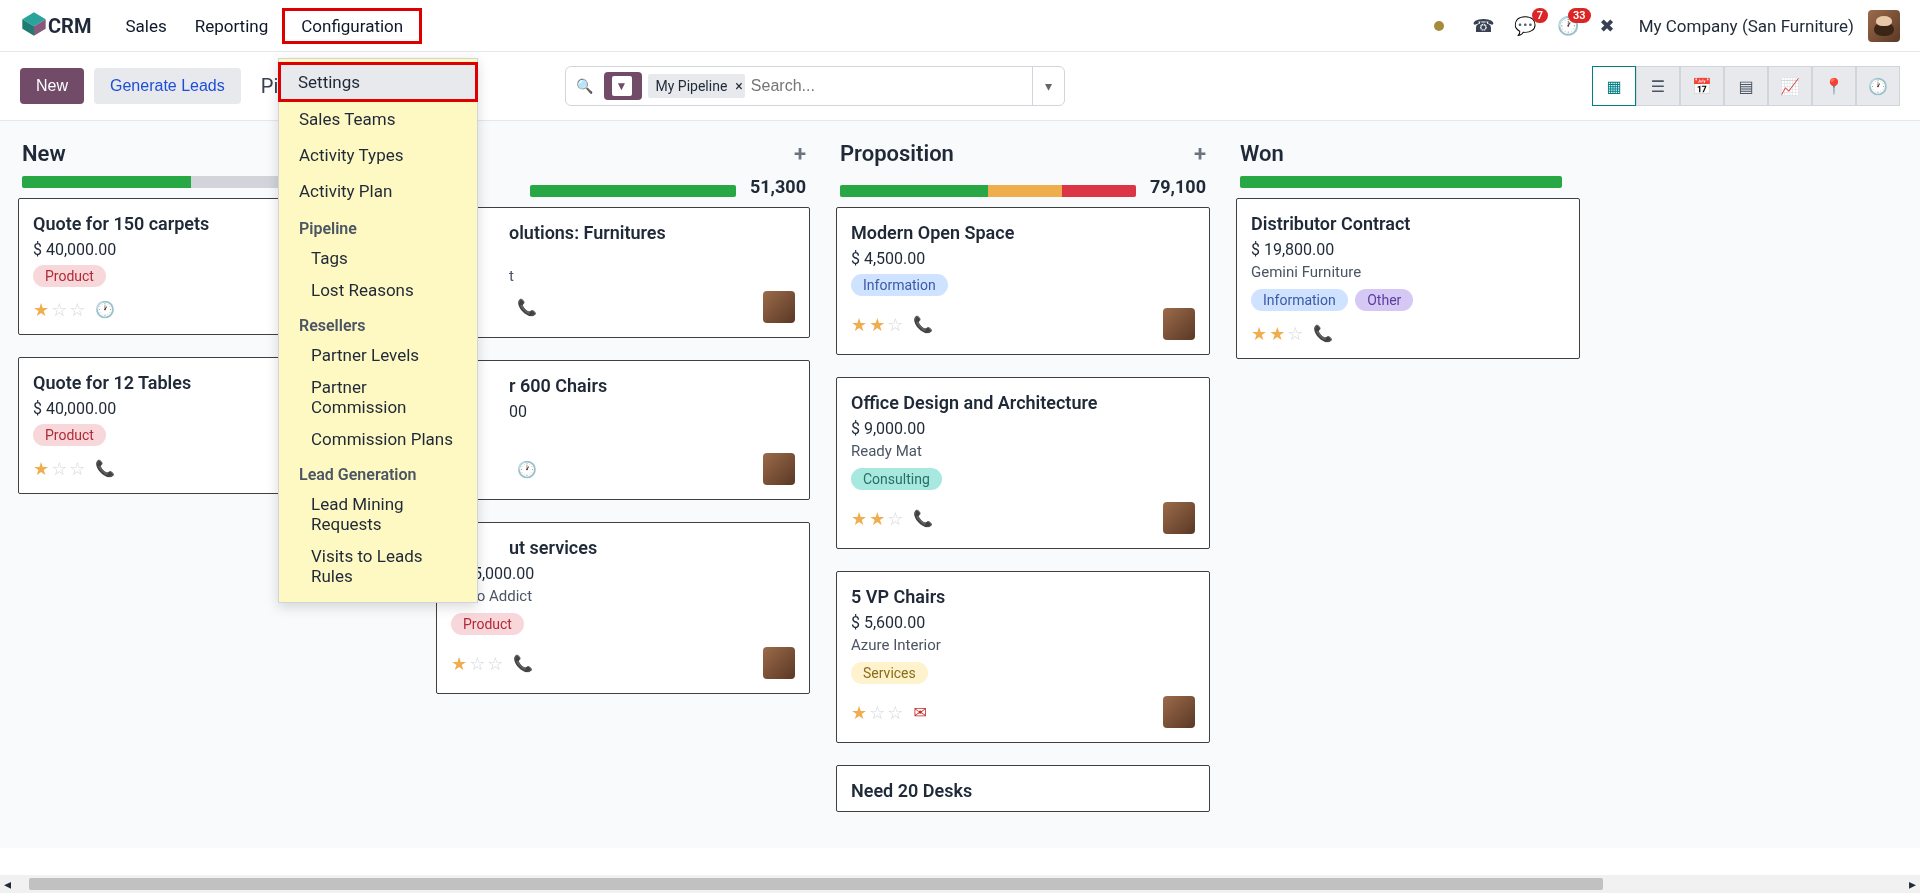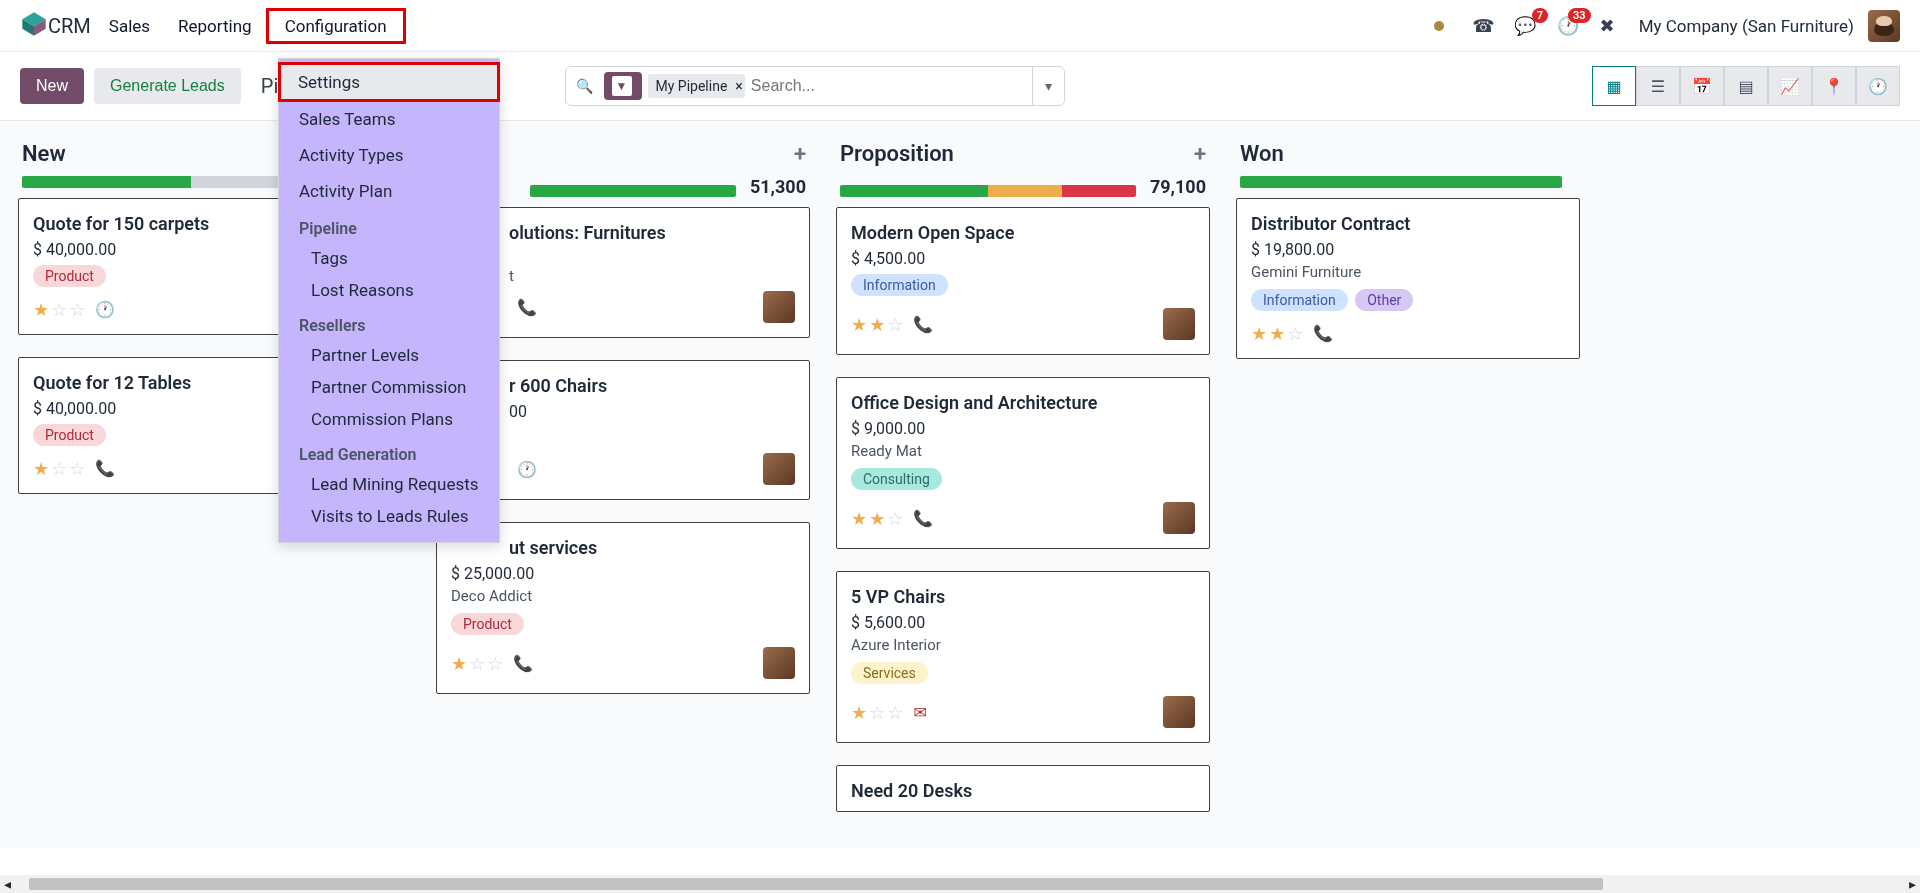--- a/index.html
+++ b/index.html
@@ -1,50 +1,50 @@
 <!DOCTYPE html>
 <html><head>
 <meta charset="utf-8">
 <style>
 * { box-sizing: border-box; margin: 0; padding: 0; }
 body { font-family: -apple-system, BlinkMacSystemFont, "Segoe UI", Roboto, sans-serif; font-size: 14px; color: #1f2937; background: #fff; }
 
 
 .topnav { display: flex; align-items: center; height: 52px; padding: 0 20px; border-bottom: 1px solid #e5e7eb; position: relative; }
-.app-title { font-size: 20px; font-weight: 400; margin-right: 4px; }
+.app-title { font-size: 20px; font-weight: 700; margin-right: 20px; }
 .nav-item { font-size: 17px; padding: 8px 14px; cursor: pointer; color: #0f172a; }
 .nav-item.highlighted { border: 3px solid #d00; padding: 5px 16px; }
 .spacer { flex: 1; }
 .status-dot { width: 10px; height: 10px; border-radius: 50%; background: #a78b3a; margin-right: 18px; }
 .top-icon { font-size: 18px; margin: 0 10px; cursor: pointer; position: relative; color: #374151; }
 .badge { position: absolute; top: -7px; right: -11px; background: #dc2626; color: #fff; font-size: 11px; font-weight: 600; padding: 1px 5px; border-radius: 10px; min-width: 16px; text-align: center; }
 .company { font-size: 17px; margin: 0 14px; }
 .avatar-sm { width: 32px; height: 32px; border-radius: 4px; background: linear-gradient(135deg,#9b6b4a,#5a3825); display: inline-block; position: relative; }
 .avatar-sm::after { content:""; position:absolute; top:6px; left:8px; width:16px; height:10px; background:#e8c8a8; border-radius:50% 50% 40% 40%; box-shadow: 0 8px 0 2px #3b2516;}
 
 
 .toolbar { display: flex; align-items: center; padding: 14px 20px; gap: 10px; border-bottom: 1px solid #e5e7eb; }
 .btn-new { background: #714b67; color: #fff; border: none; padding: 9px 16px; font-size: 16px; font-weight: 500; border-radius: 4px; cursor: pointer; }
-.btn-gen { background: #e7e9ed; border: none; padding: 9px 16px; font-size: 16px; border-radius: 4px; cursor: pointer; color: #15803d; }
+.btn-gen { background: #e7e9ed; border: none; padding: 9px 16px; font-size: 16px; border-radius: 4px; cursor: pointer; color: #1d4ed8; }
 .breadcrumb-text { font-size: 20px; margin-left: 10px; color: #374151; }
 
 .searchbox { display: flex; align-items: center; border: 1px solid #d1d5db; border-radius: 6px; height: 40px; margin-left: 255px; width: 500px; }
 .searchbox .mag { padding: 0 10px; color: #666; }
 .chip { display: flex; align-items: center; background: #714b67; color: #fff; padding: 4px 4px 4px 8px; border-radius: 4px; font-size: 15px; margin-right: 6px; }
 .chip .filter-ico { background: #fff; color: #714b67; width: 20px; height: 20px; display:inline-flex; align-items:center; justify-content:center; border-radius:2px; margin-right:6px; font-size:12px;}
 .chip-wrap { background:#e7e9ed; display:flex; align-items:center; padding:2px 2px 2px 0; border-radius:2px;}
 .search-input { border: none; outline: none; flex: 1; font-size: 16px; padding: 0 6px; }
 .search-dd { border-left: 1px solid #d1d5db; padding: 0 12px; cursor: pointer; color: #666; height: 100%; display:flex; align-items:center;}
 
 .views { display: flex; margin-left: auto; }
 .view-btn { width: 44px; height: 40px; border: 1px solid #d1d5db; background: #e7e9ed; display: flex; align-items:center; justify-content: center; cursor: pointer; color: #4b5563; font-size: 16px; }
 .view-btn.active { background: #fff; border: 1px solid #017e84; color: #017e84; }
 
 
-.dropdown { position: absolute; top: 58px; left: 278px; width: 222px; background: #c4b5fd; border: 1px solid #d1d5db; box-shadow: 0 4px 12px rgba(0,0,0,.15); z-index: 100; padding: 4px 0 10px; }
+.dropdown { position: absolute; top: 58px; left: 278px; width: 200px; background: #fef9c3; border: 1px solid #d1d5db; box-shadow: 0 4px 12px rgba(0,0,0,.15); z-index: 100; padding: 4px 0 10px; }
 .dropdown .dd-item { padding: 8px 20px; font-size: 17px; cursor: pointer; }
 .dropdown .dd-item.hl { background: #e7e9ed; border: 3px solid #d00; padding: 7px 17px; margin: -1px;}
 .dropdown .dd-header { padding: 10px 20px 4px; font-size: 16px; font-weight: 600; color: #4b5563; }
 .dropdown .dd-sub { padding: 6px 20px 6px 32px; font-size: 17px; cursor: pointer; }
 
 
 .board { display: flex; padding: 14px 10px; gap: 10px; background: #f9fafb; min-height: 640px; overflow-x: auto;}
 .column { width: 390px; flex-shrink: 0; padding: 0 8px; }
 .col-head { display: flex; align-items: center; justify-content: space-between; padding: 6px 4px 10px; }
 .col-title { font-size: 22px; font-weight: 600; }

